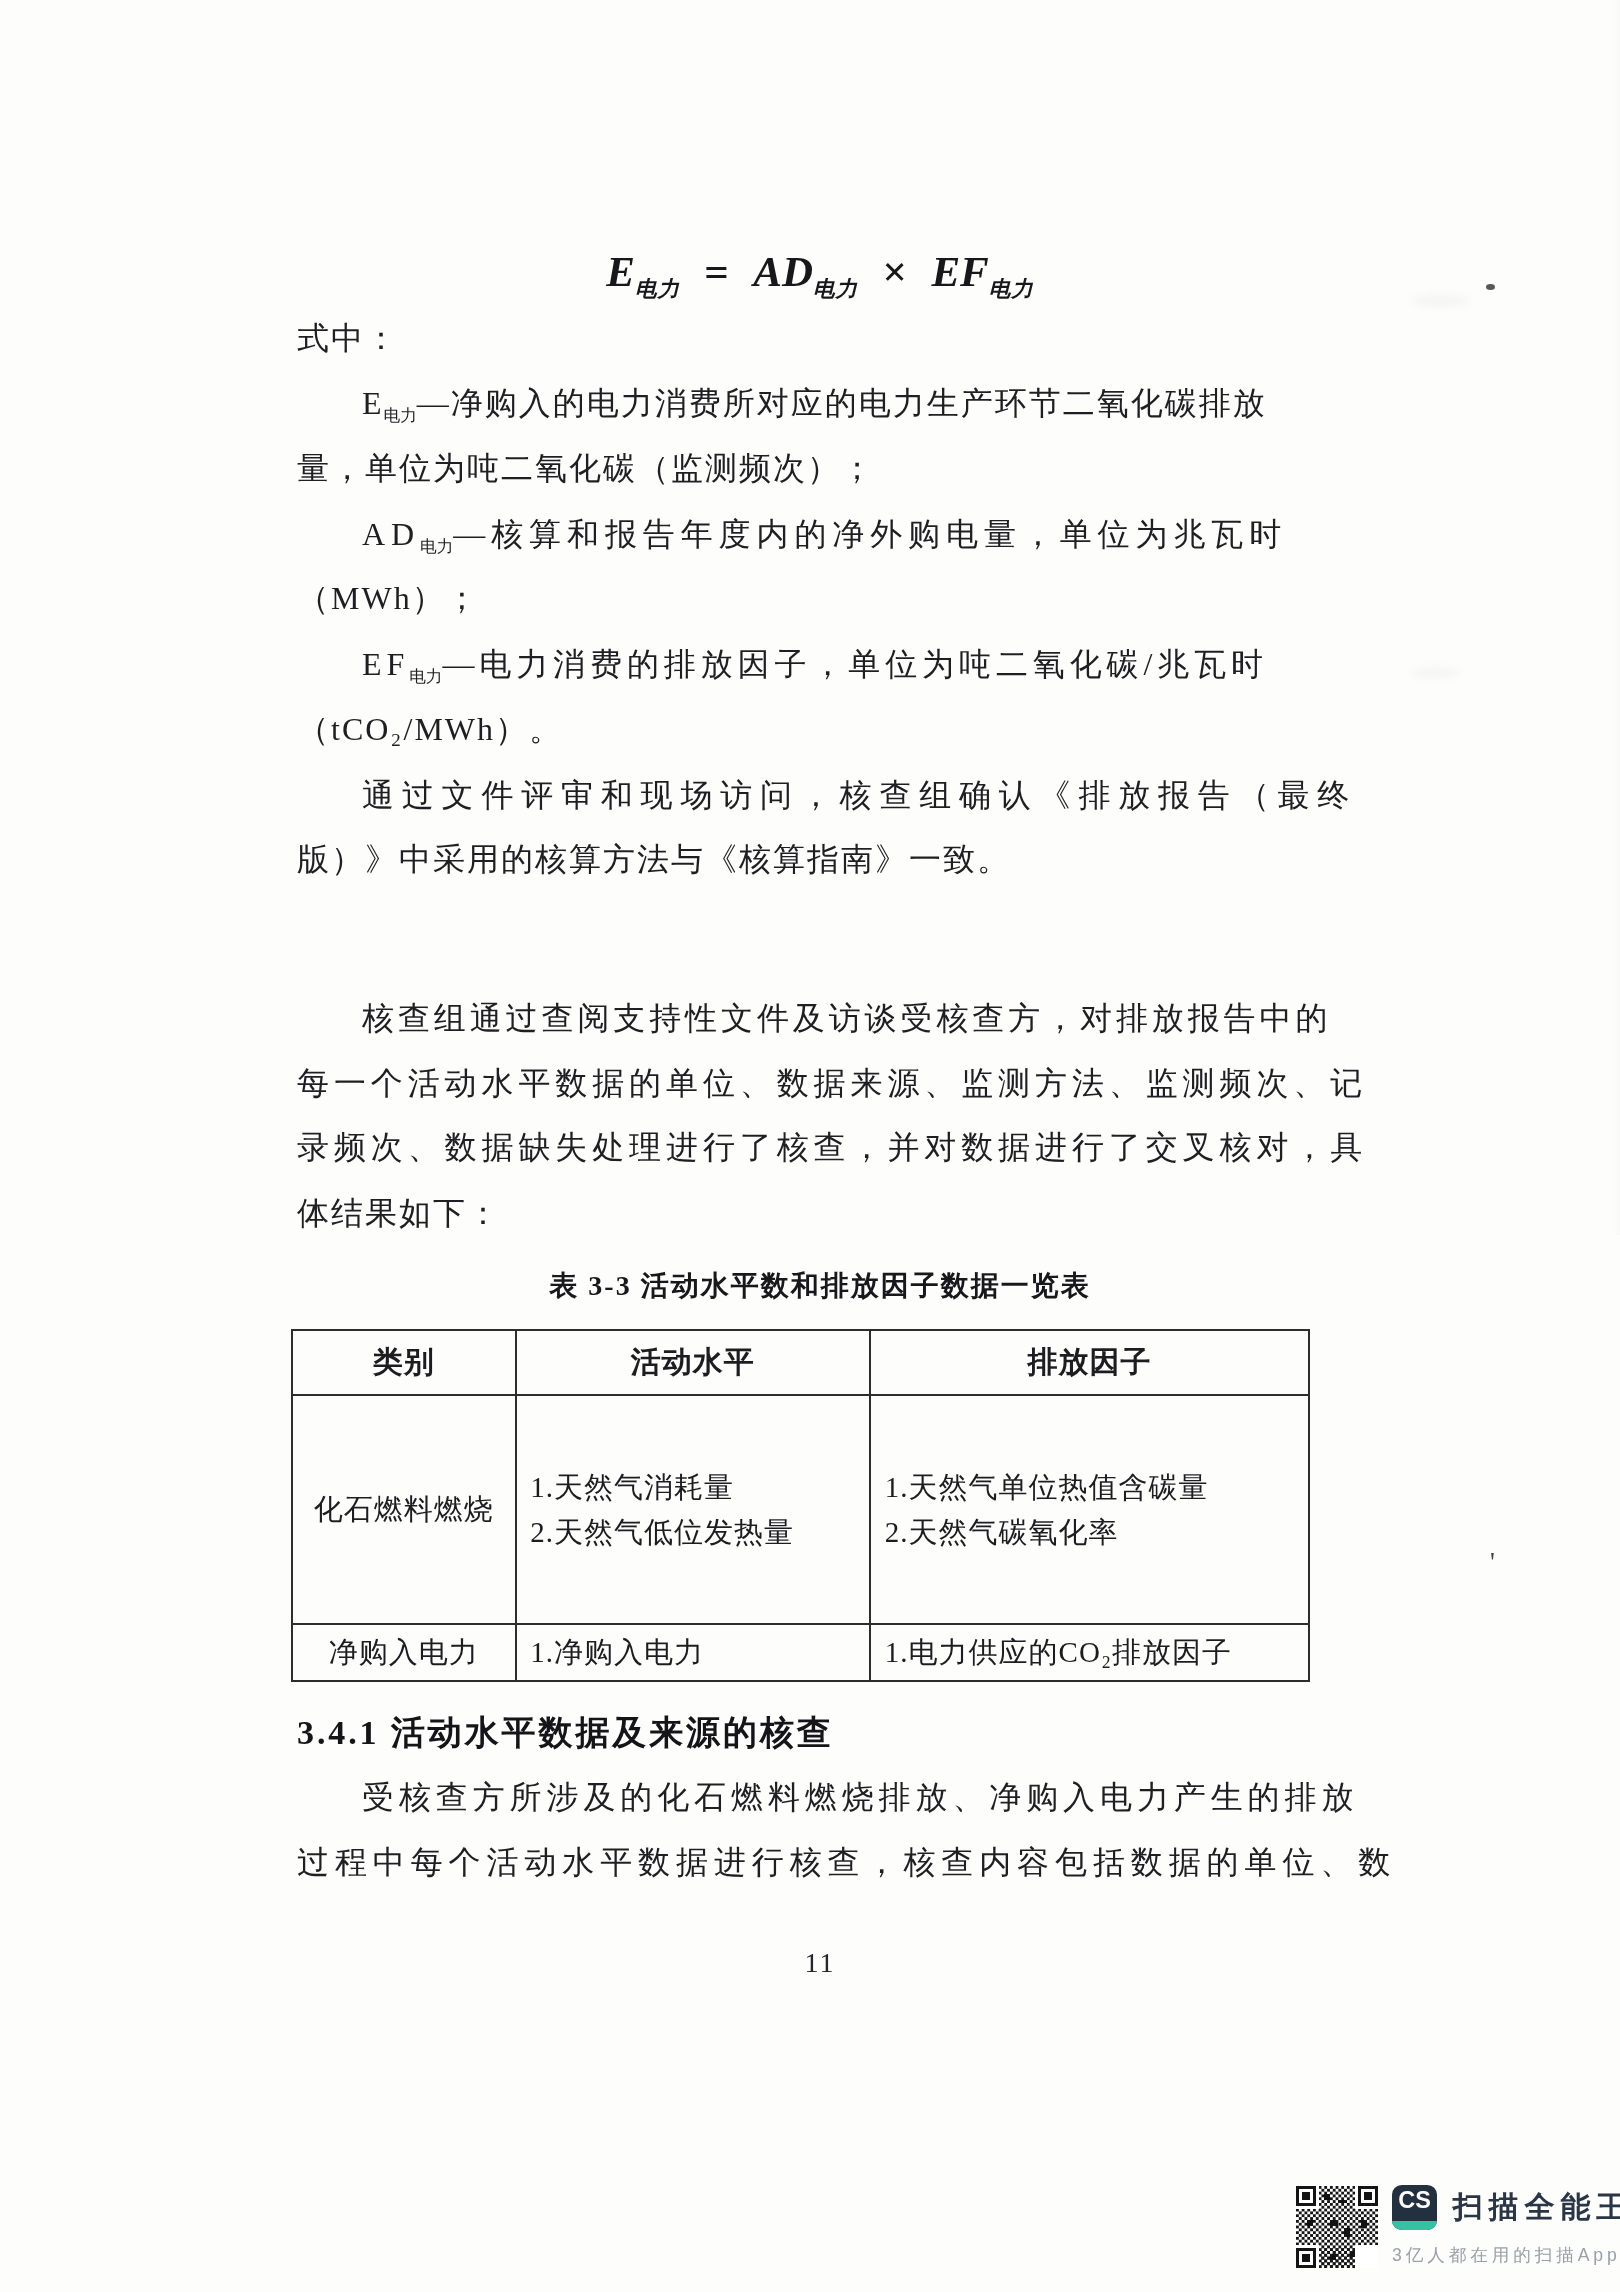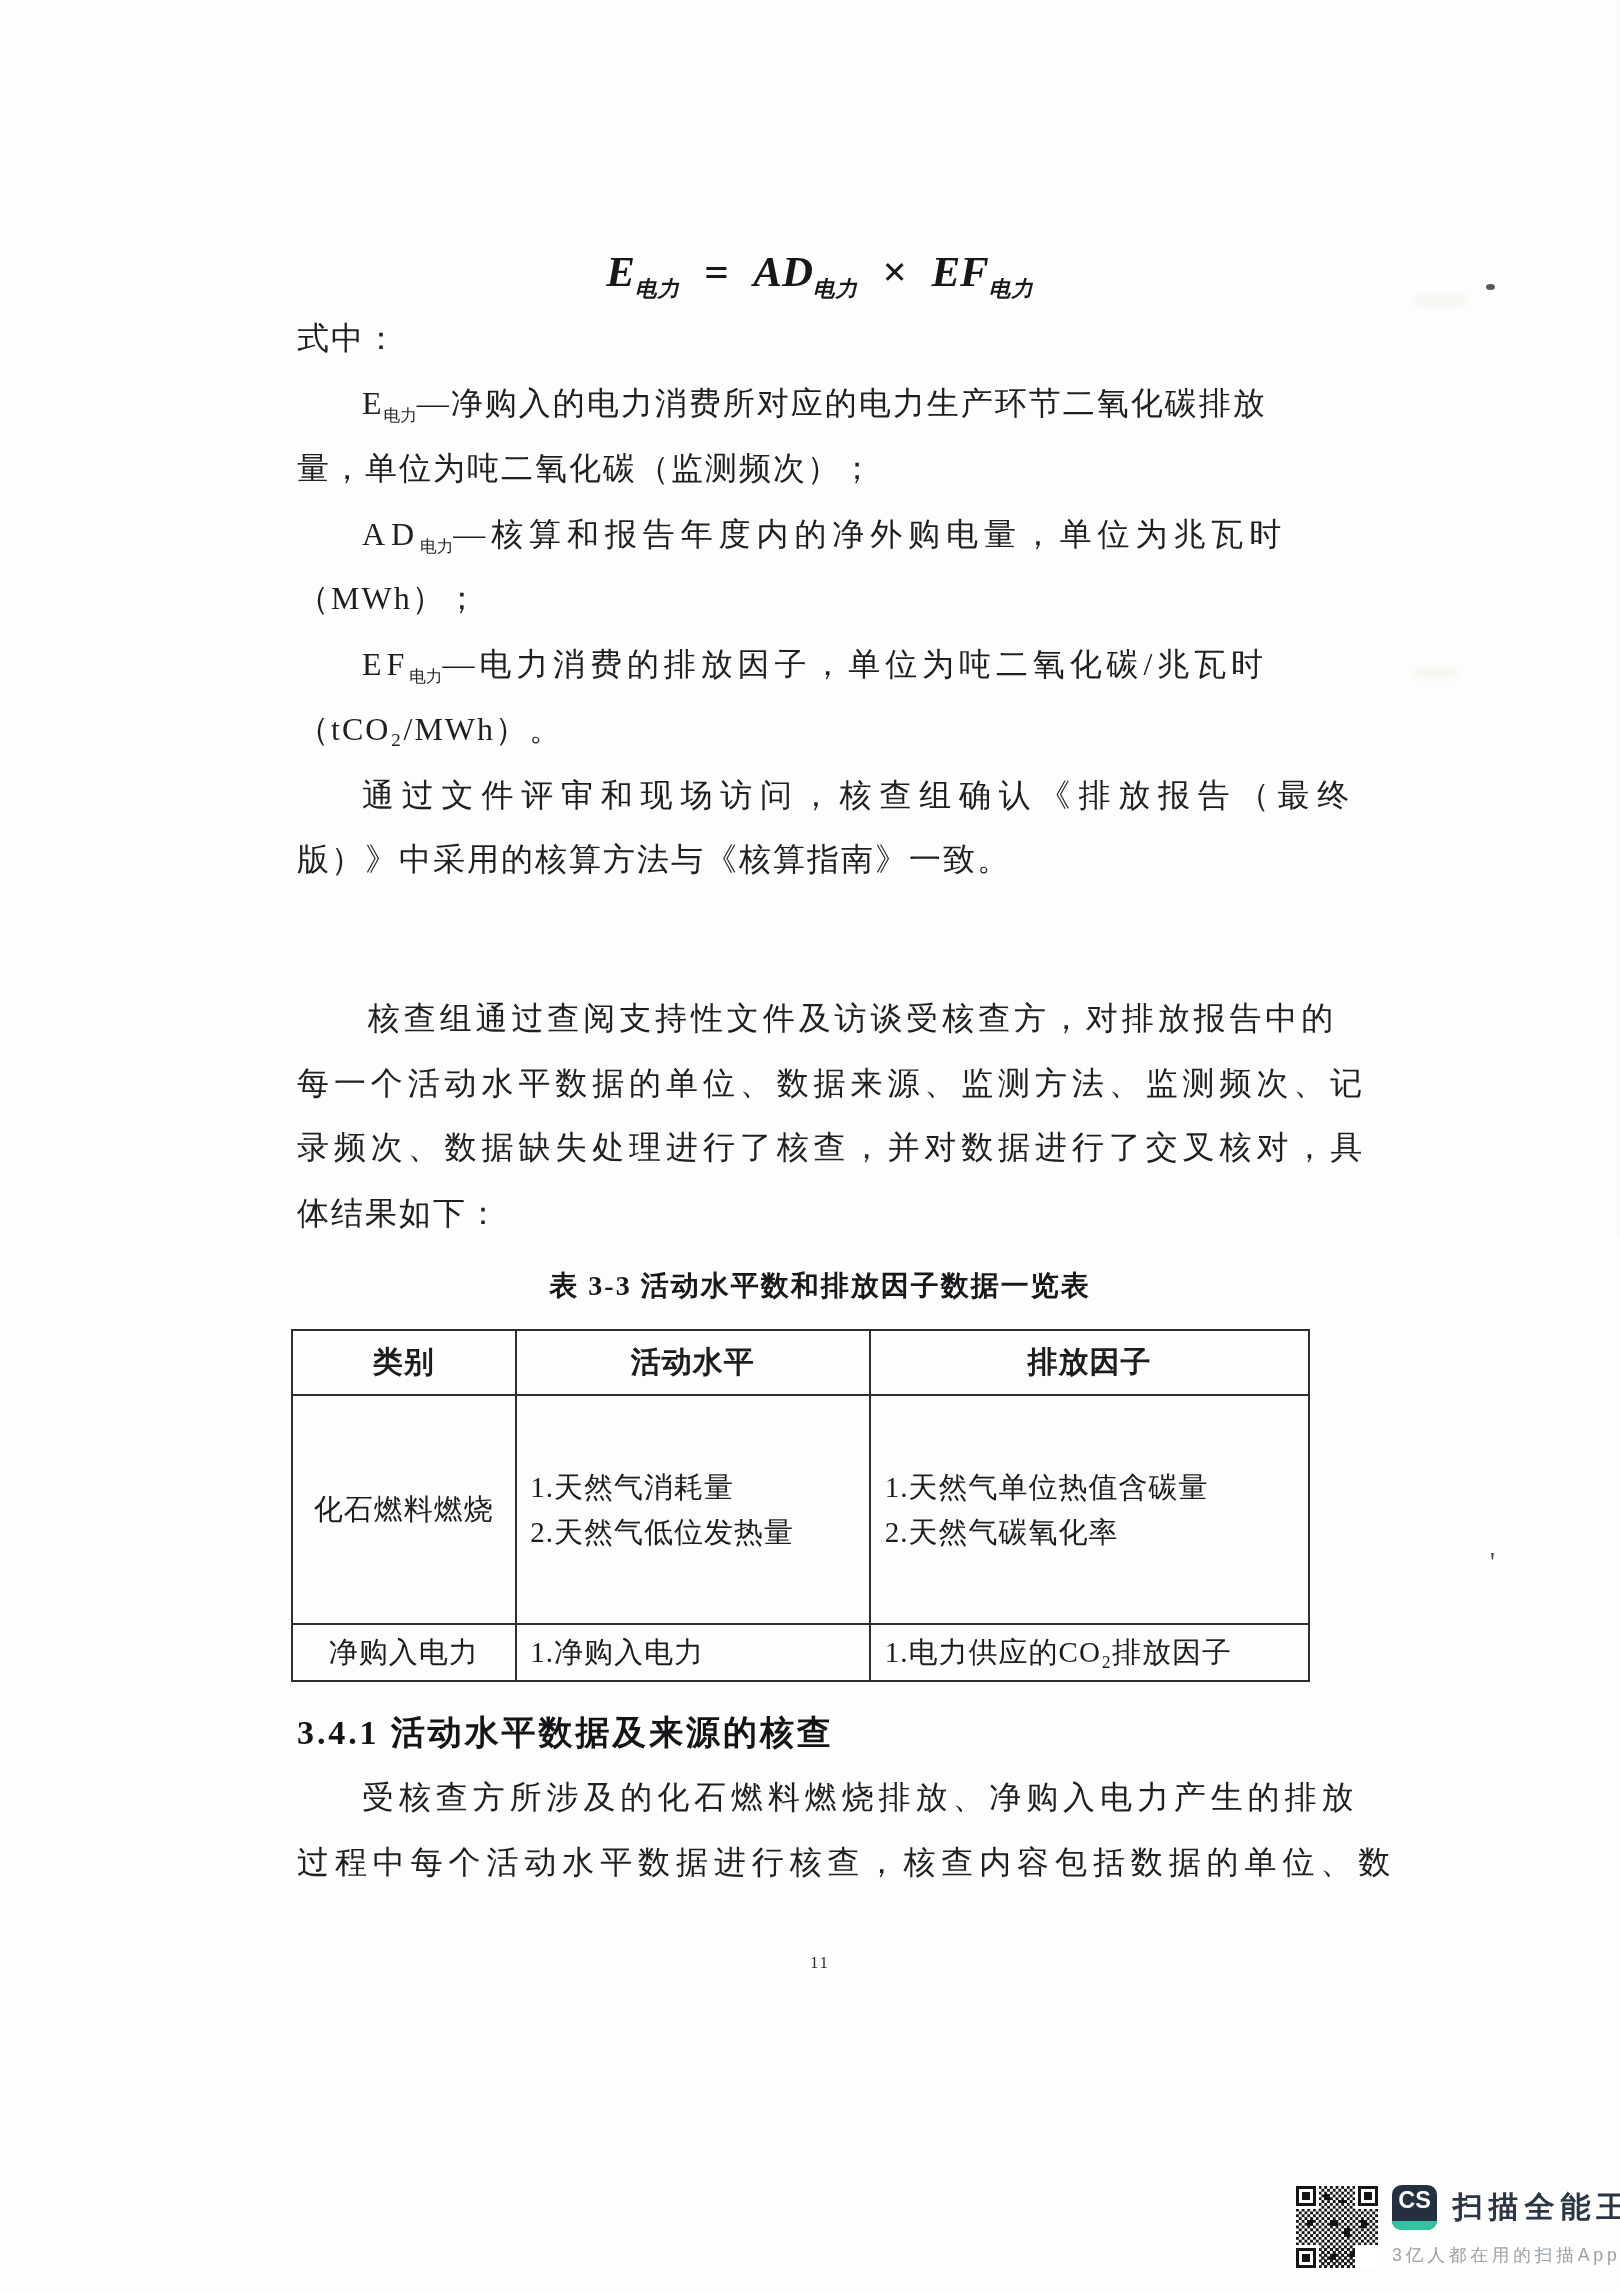--- a/index.html
+++ b/index.html
@@ -12,21 +12,21 @@
     color:#1e1e23;
     overflow:hidden;
     padding-left:10px;
   }
   
   .line{
     position:absolute;left:297px;width:1046px;height:61px;
     line-height:61px;font-size:32px;letter-spacing:2px;white-space:nowrap;
   }
   .indent{text-indent:65px;}
-  .ls4{letter-spacing:3.9px;text-align:center;}
+  .ls4{letter-spacing:3.9px;}
   .ls5{letter-spacing:4.9px;}
   .ls6{letter-spacing:5.9px;}
   .ls8{letter-spacing:7.8px;}
   .line sub{font-size:0.52em;letter-spacing:0;line-height:0;}
   
   .formula{
     position:absolute;left:297px;top:233px;width:1046px;height:78px;
     text-align:center;font-size:43px;font-weight:bold;font-style:italic;
     line-height:78px;color:#17171c;
   }
@@ -53,21 +53,21 @@
   .vtable th{height:63px;font-weight:bold;text-align:center;font-size:30px;}
   .vtable .c-cat{width:21%;text-align:center;}
   .vtable .c-act{width:35%;}
   .vtable .c-fac{width:44%;}
   .vtable .row-tall td{height:227px;}
   .vtable .row-short td{height:55px;}
   .cell-list div{line-height:45px;white-space:nowrap;}
   
   .pagenum{
     position:absolute;left:297px;top:1943px;width:1046px;height:39px;
-    line-height:39px;text-align:center;font-size:16px;letter-spacing:2px;color:#26262e;
+    line-height:39px;text-align:center;font-size:28px;letter-spacing:2px;color:#26262e;
   }
   
   .footer{position:absolute;left:1296px;top:2184px;width:304px;height:90px;
     font-family:"Liberation Sans","DejaVu Sans",sans-serif;text-decoration:underline;}
   .qr{position:absolute;left:0;top:2px;width:82px;height:82px;}
   .cs-block{position:absolute;left:96px;top:0;}
   .cs-row{display:flex;align-items:center;height:47px;}
   .cs-logo{
     position:relative;width:45px;height:45px;border-radius:9.8px;overflow:hidden;
     background:#22303f;flex:0 0 auto;

